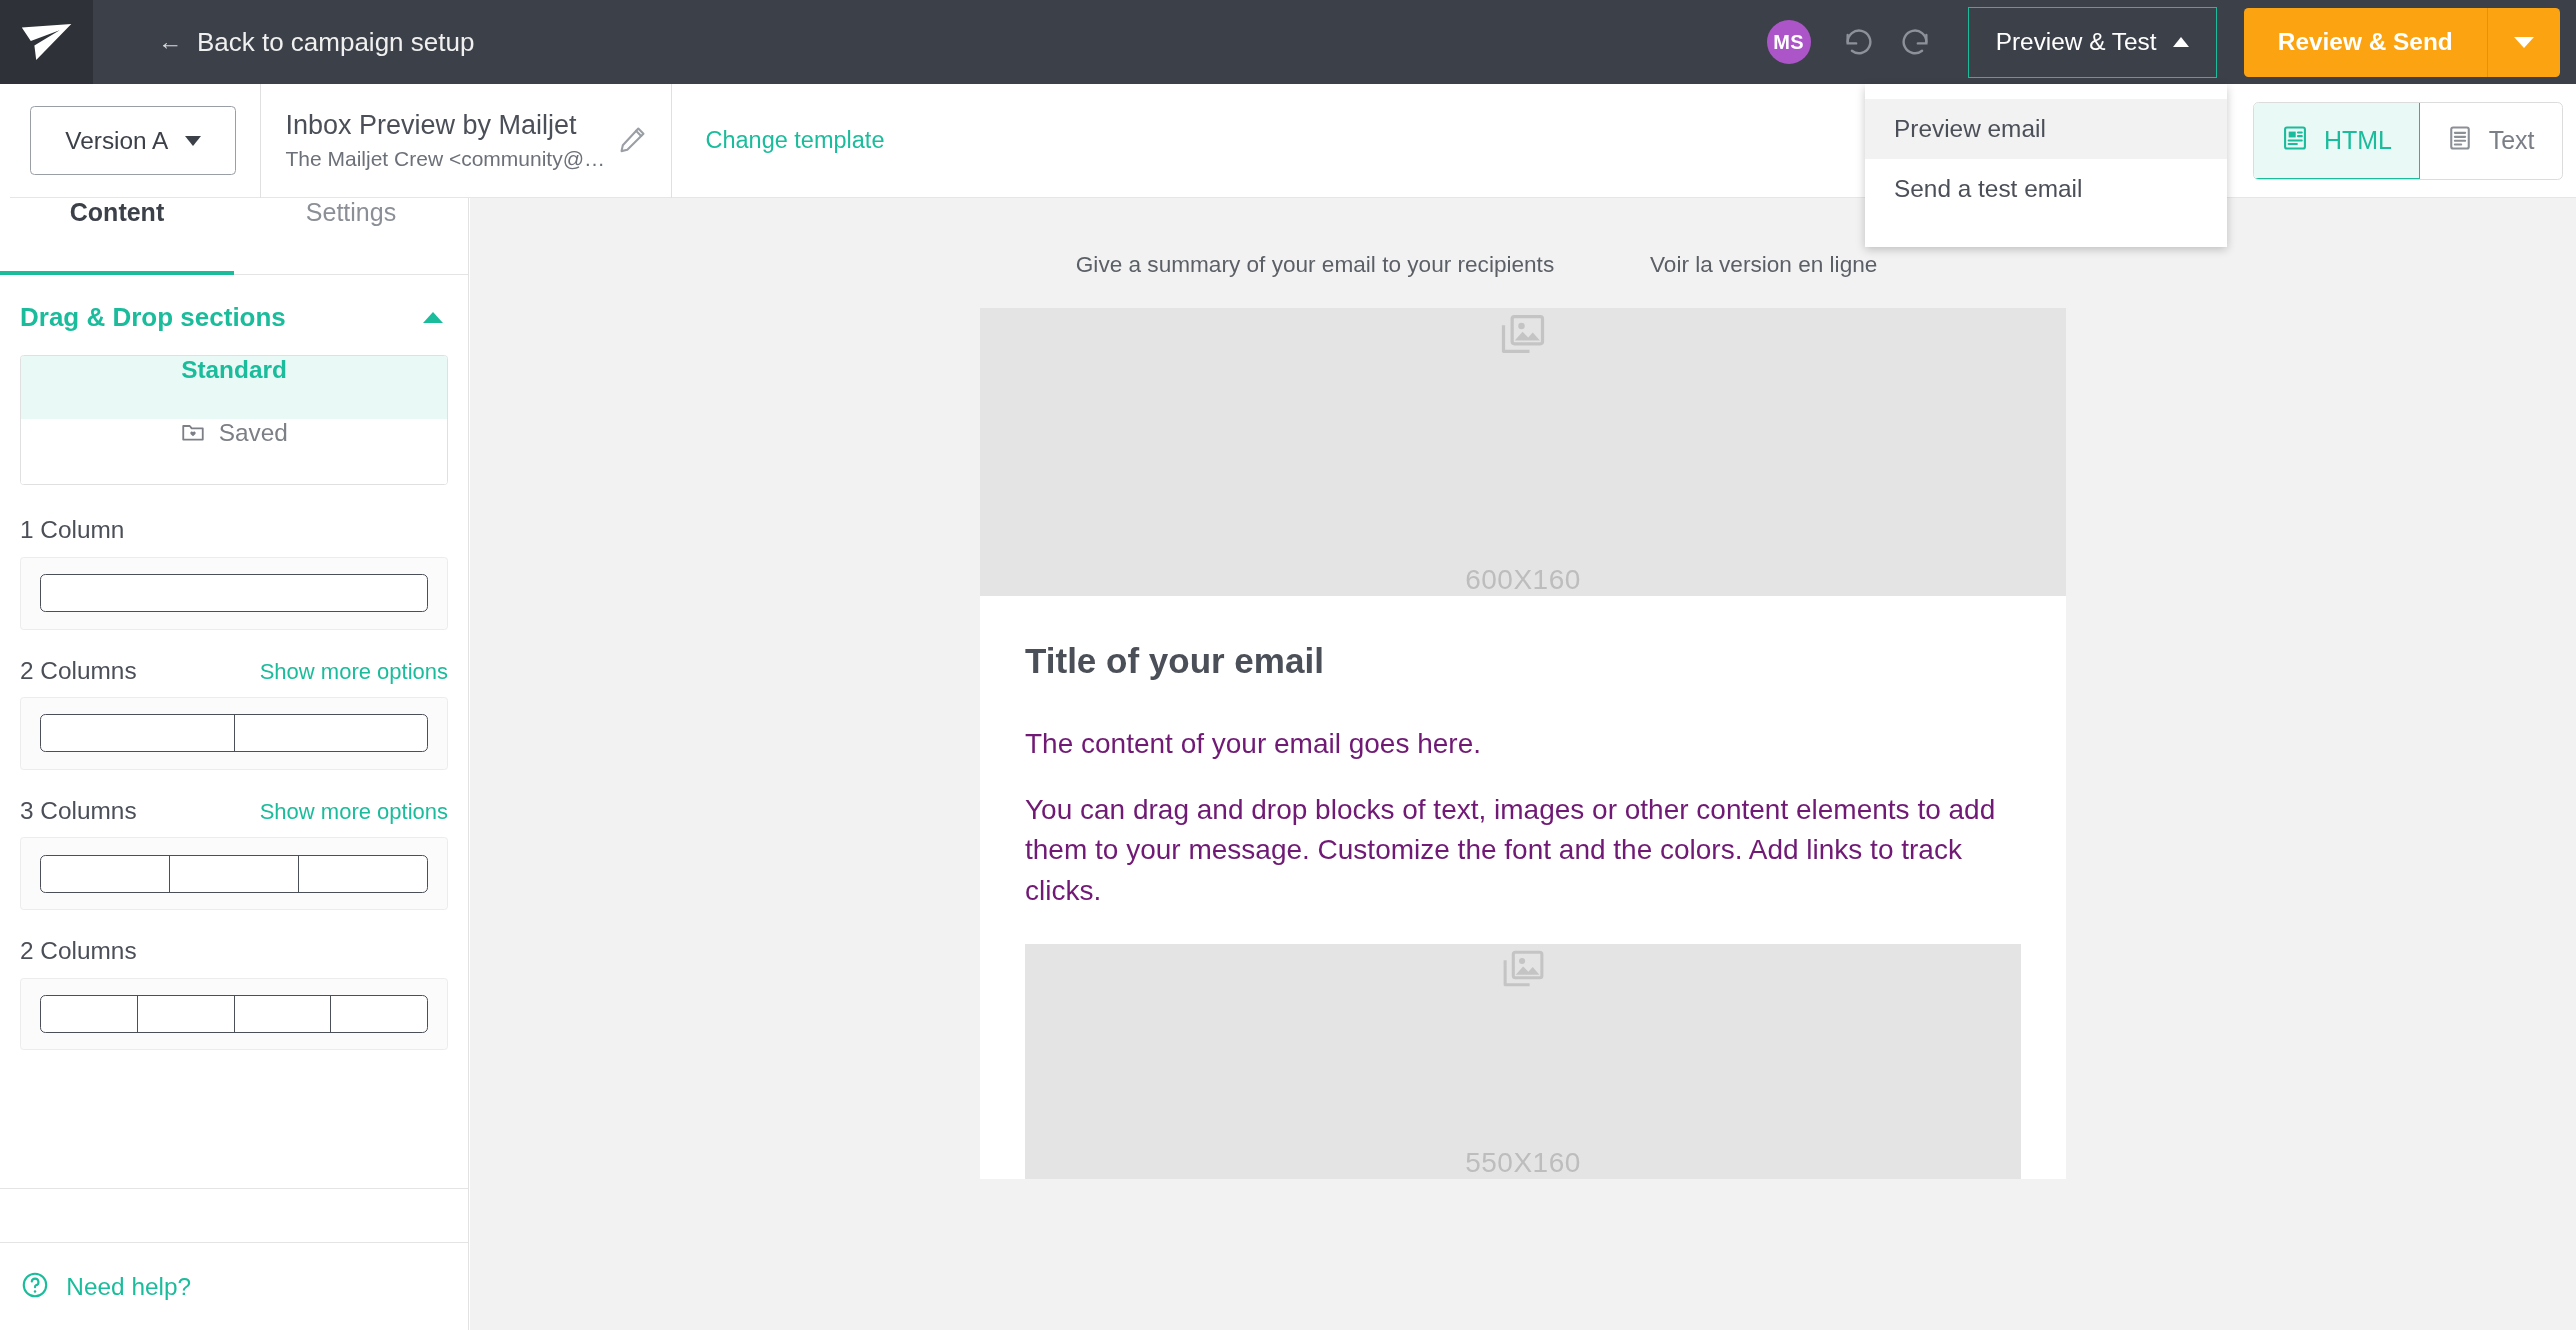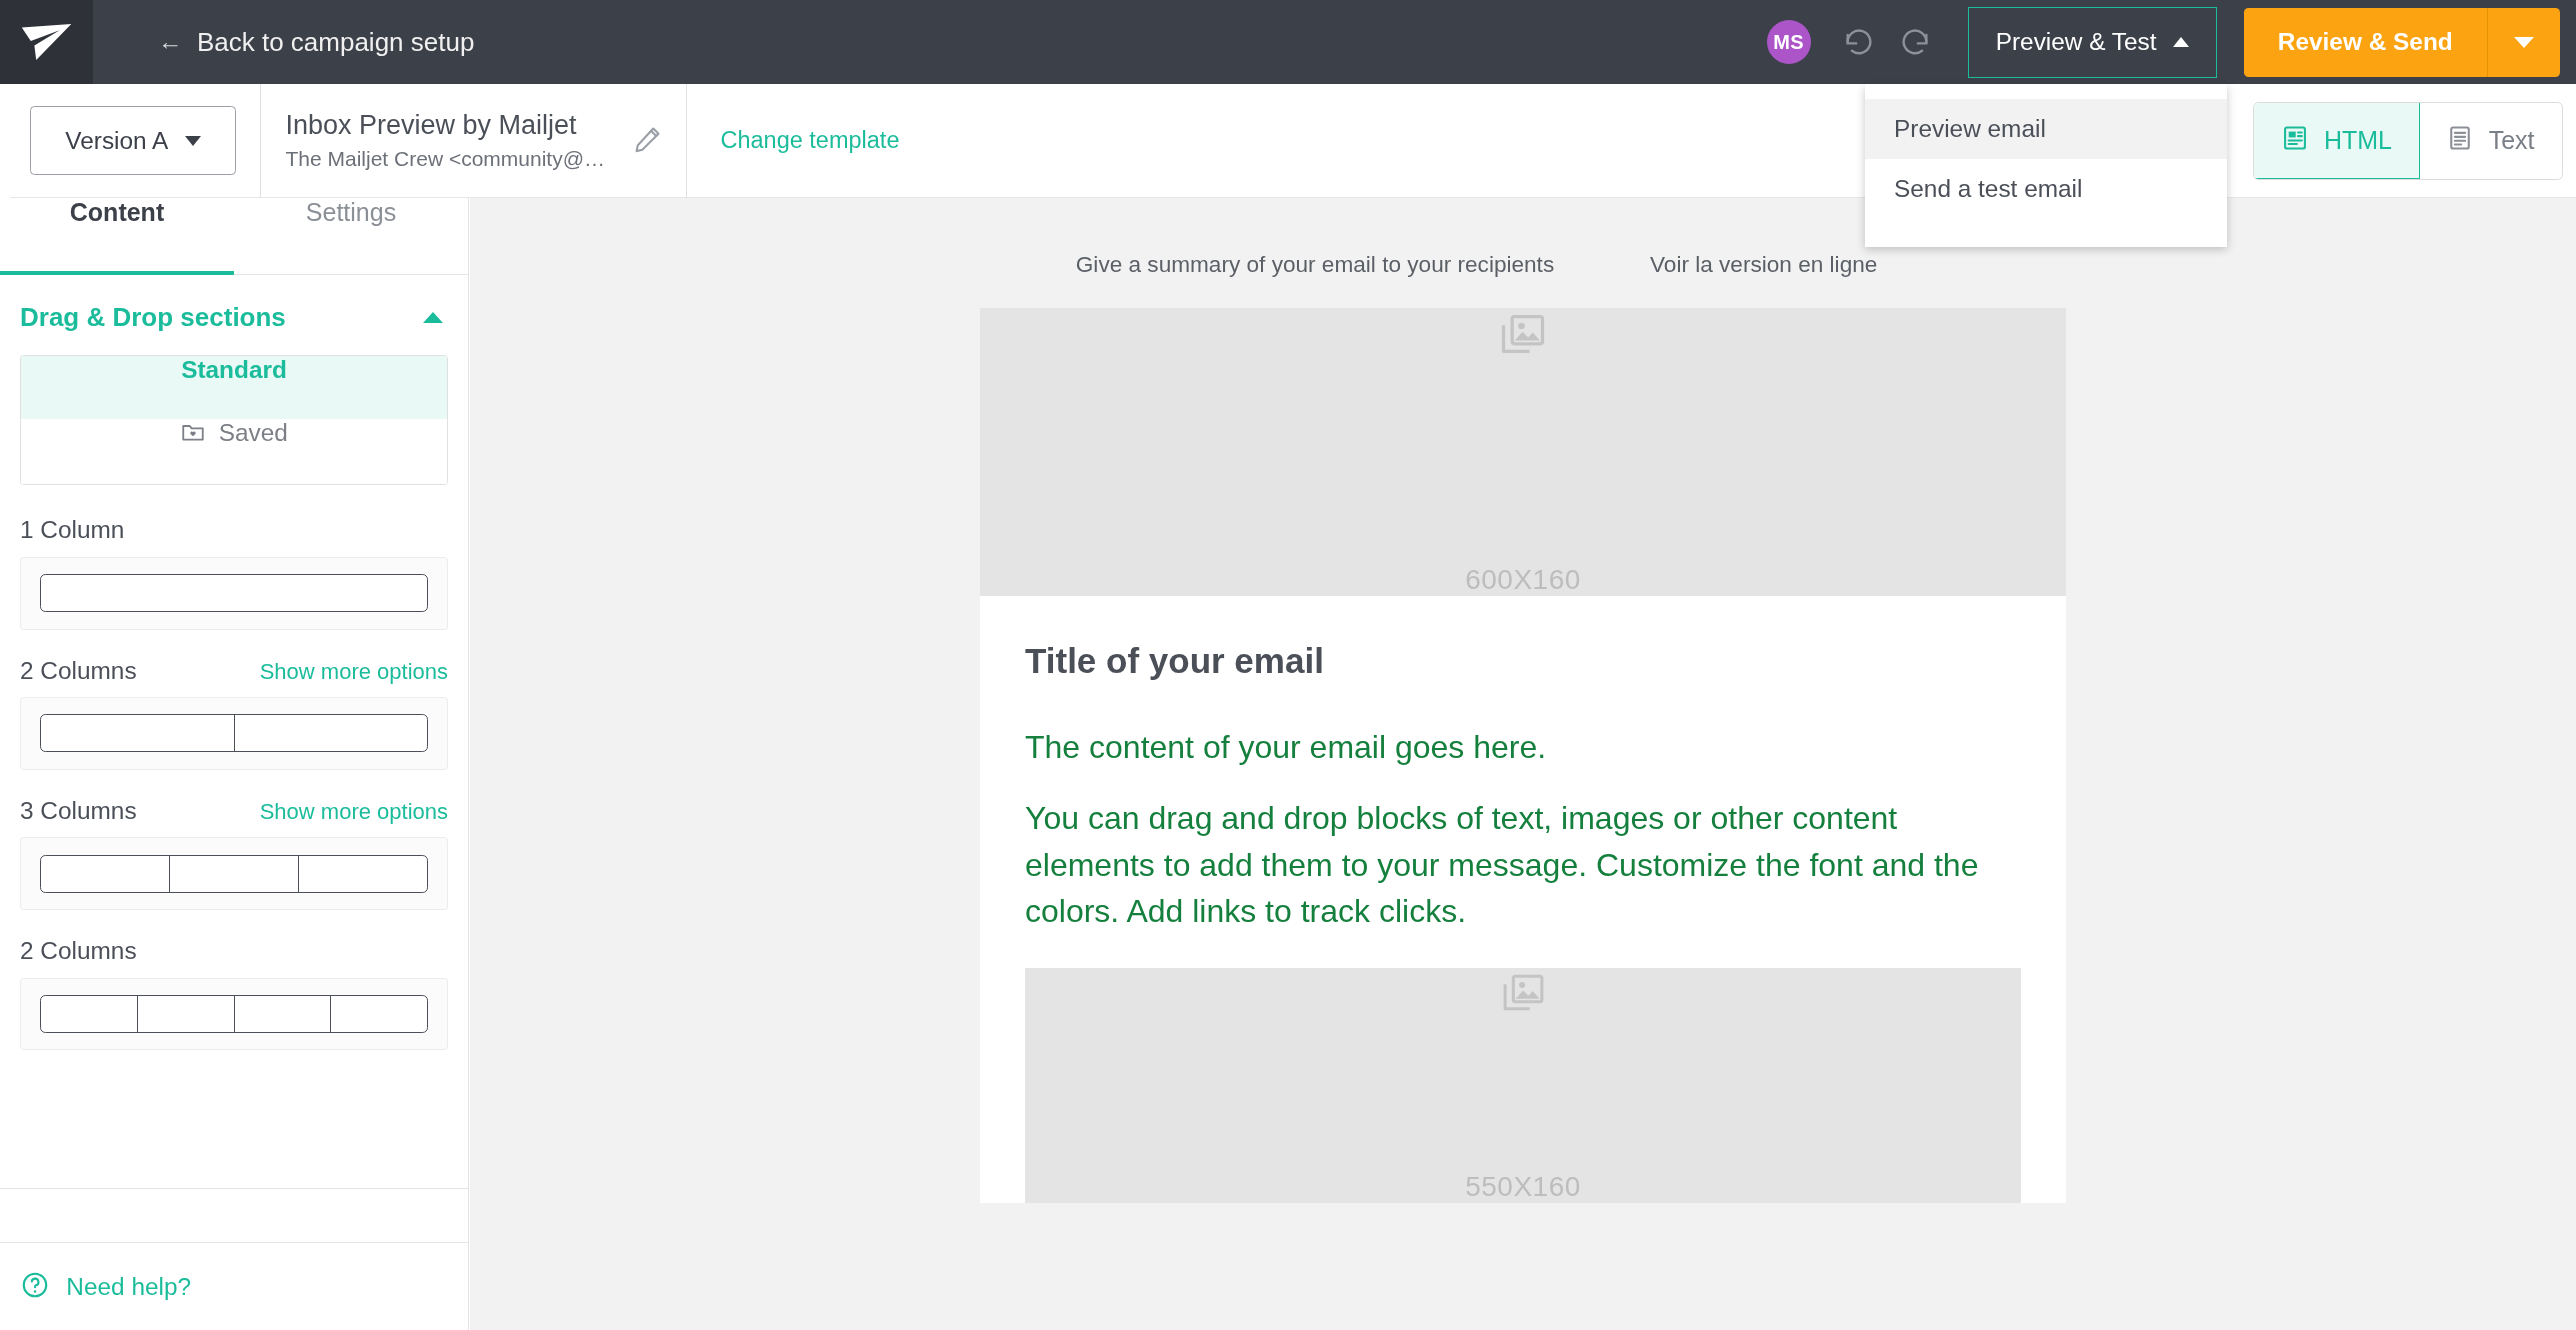--- a/index.html
+++ b/index.html
@@ -144,21 +144,21 @@
     border-left: 8.1px solid transparent;
     border-right: 8.1px solid transparent;
     border-top: 10px solid #3c4049;
   }
   .template-info {
     height: 114px;
     margin-left: 23.5px;
     padding-left: 25px; padding-right: 23.5px;
     border-left: 0.9px solid #e0e0e0;
     border-right: 0.9px solid #e0e0e0;
-    display: flex; align-items: center; gap: 27px;
+    display: flex; align-items: center; gap: 12px;
     flex: none;
   }
   .template-texts { display: flex; flex-direction: column; gap: 6.3px; }
   .template-title { font-size: 27px; color: #4b4f58; white-space: nowrap; }
   .template-sender { font-size: 21px; color: #6c7078; white-space: nowrap; }
   .pencil-btn { cursor: pointer; display:flex; align-items:center; }
 
   .change-template {
     margin-left: 33px;
     font-size: 23.5px; color: #1bbc9b;
@@ -321,21 +321,21 @@
   .img-placeholder .ph-label {
     font-size: 28px; color: #bdbdbd; letter-spacing: 0.5px;
   }
   .hero-ph { height: 288px; }
   .email-content { padding: 45px 45px 0 45px; }
   .email-title {
     font-size: 35px; font-weight: bold; color: #4b4f58;
     margin-bottom: 43px;
   }
   .email-p {
-    font-size: 32px; color: #15803d; line-height: 1.45;
+    font-size: 28px; color: #701a75; line-height: 1.45;
     margin-bottom: 25px;
   }
   .second-ph { height: 235px; margin: 33px 45px 0 45px; }
 </style>
 </head>
 <body>
 
 <div class="topbar">
   <div class="logo-box">
     <span>

